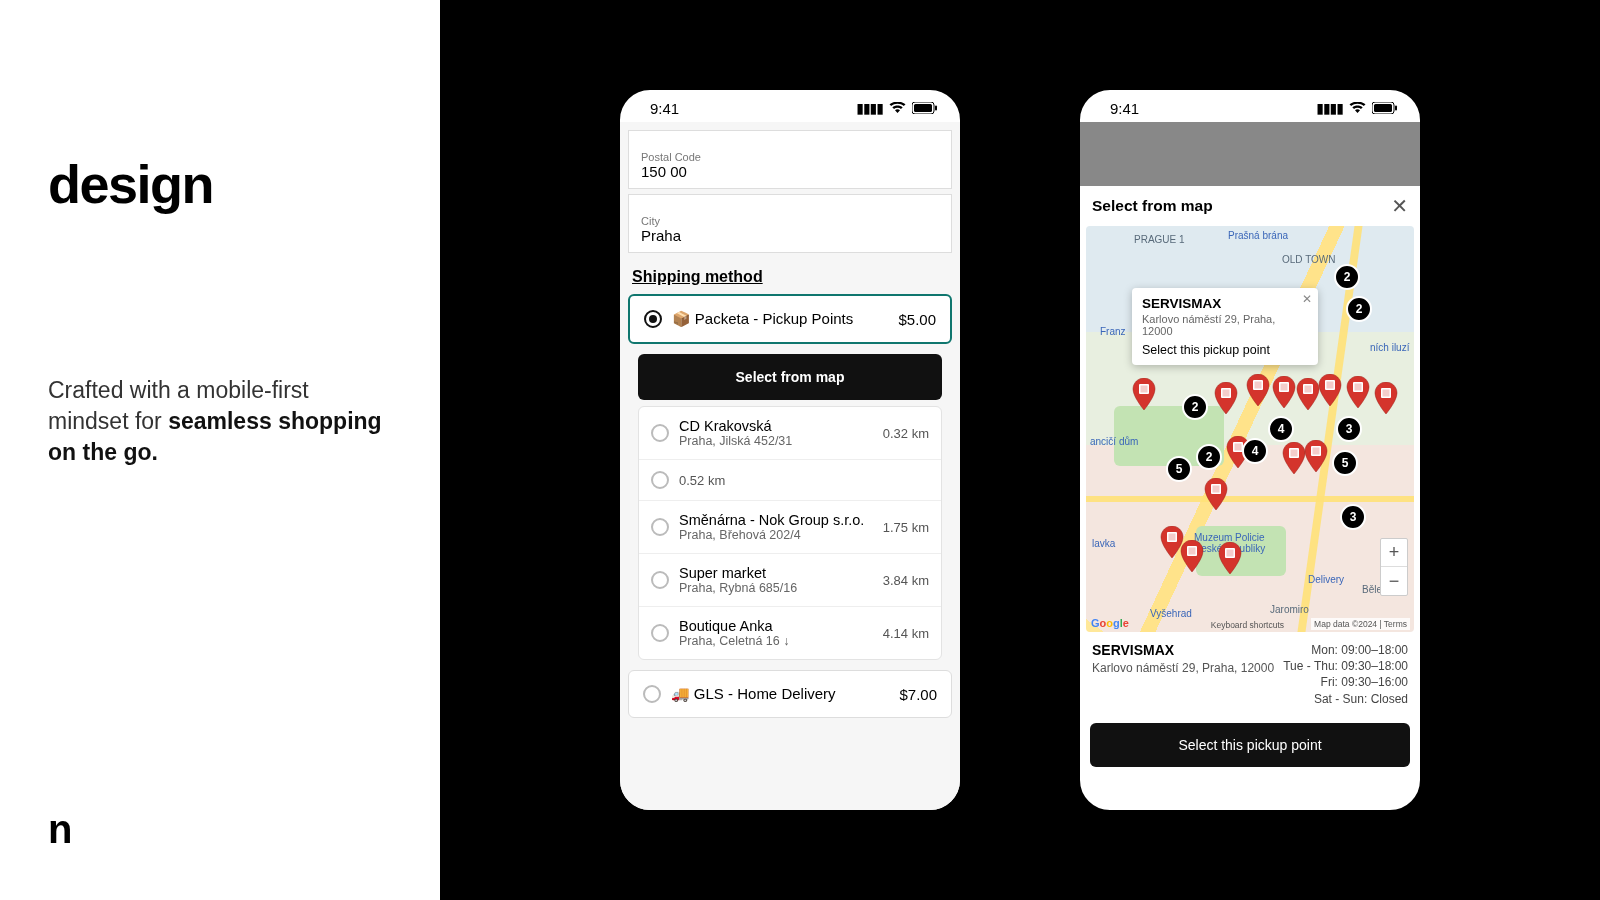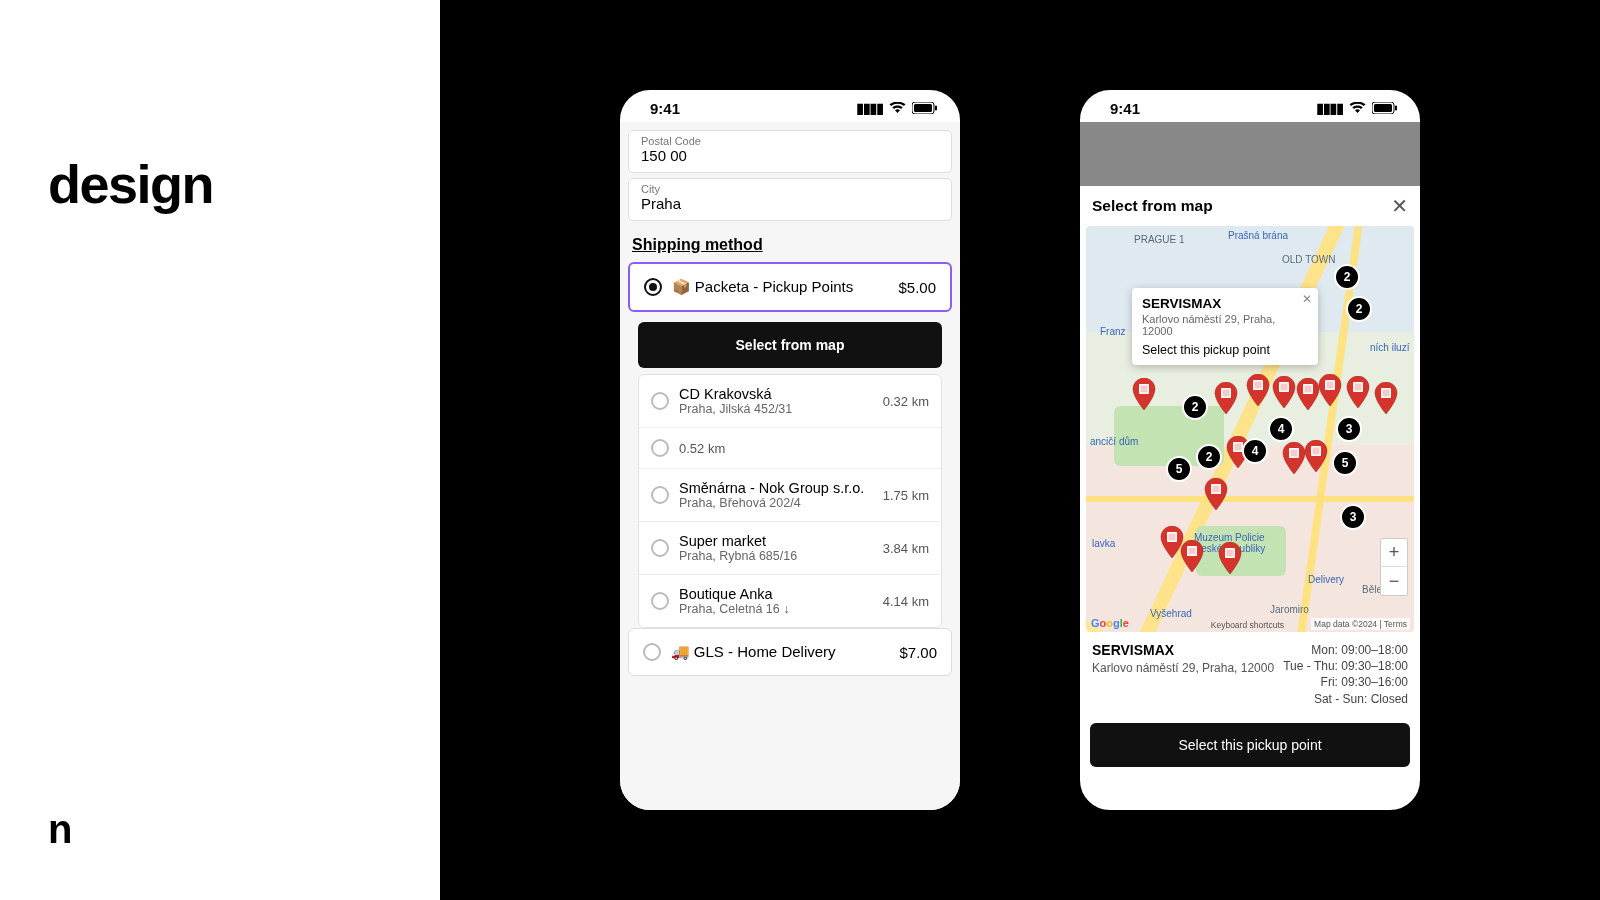--- a/index.html
+++ b/index.html
@@ -29,39 +29,39 @@
   background: #fff;
   border-radius: 40px;
   border: 10px solid #000;
   overflow: hidden;
   display: flex; flex-direction: column;
   position: relative;
 }
 
 .status-bar {
   height: 32px; display: flex; justify-content: space-between; align-items: center;
-  padding: 4px 22px 0 30px; font-weight: 700; font-size: 15px;
+  padding: 4px 22px 0 30px; font-weight: 400; font-size: 15px;
 }
 .status-icons { display: flex; gap: 6px; align-items: center; }
 .sig { font-size: 14px; letter-spacing: -1px;}
 .wifi svg, .batt svg { display:block; }
 
 .screen-body { flex: 1; background: #f6f6f6; padding: 8px; overflow: hidden; display:flex; flex-direction:column; }
 
 .field {
-  background: #fff; border: 1px solid #ddd; border-radius: 5px;
-  padding: 4px 12px 8px 12px; margin-bottom: 5px;
+  background: #fff; border: 1px solid #ddd; border-radius: 0;
+  padding: 20px 12px 8px 12px; margin-bottom: 5px;
 }
 .field-label { font-size: 11px; color: #777; }
 .field-value { font-size: 15px; }
 
 .section-heading { font-size: 16px; font-weight: 700; margin: 10px 4px 8px 4px; text-decoration: underline; }
 
 .method-card {
-  background: #fff; border: 2px solid #8b5cf6; border-radius: 6px;
+  background: #fff; border: 2px solid #0f766e; border-radius: 6px;
   padding: 14px; display: flex; align-items: center; gap: 10px;
 }
 .radio { width: 18px; height: 18px; border: 2px solid #111; border-radius: 50%; display:flex; align-items:center; justify-content:center; flex:0 0 18px;}
 .radio.selected::after { content:''; width:8px; height:8px; background:#111; border-radius:50%; }
 .radio.unselected { border-color:#bbb; }
 .method-label { flex:1; font-size: 15px; font-weight: 500; }
 .method-price { font-size: 15px; font-weight: 500; }
 
 .map-btn {
   background:#111; color:#fff; text-align:center; border-radius:6px;
@@ -69,21 +69,21 @@
 }
 
 .pickup-list { margin: 0 10px; background:#fff; border:1px solid #e3e3e3; border-radius:6px; overflow:hidden; }
 .pickup-item { display:flex; align-items:center; padding: 11px 12px; border-top:1px solid #eee; gap:10px; }
 .pickup-item:first-child { border-top:none; }
 .pickup-info { flex:1; }
 .pickup-name { font-size:14.5px; font-weight:500; }
 .pickup-addr { font-size:12.5px; color:#666; }
 .pickup-dist { font-size:13px; color:#555; }
 
-.method-card.alt { border:1px solid #ddd; background:#fff;}
+.method-card.alt { border:1px solid #ddd; margin-top:10px; background:#fff;}
 .method-card.alt .radio { border-color:#bbb; }
 
 
 .p2-dimbar { height: 64px; background: #888; }
 .p2-header { display:flex; justify-content:space-between; align-items:center; padding: 10px 12px; font-size:15.5px; font-weight:600; background:#fff;}
 .close-x { font-size:20px; font-weight:300; color:#555; line-height:1;}
 
 .map-canvas {
   margin: 0 6px; height: 406px; position: relative; border-radius:4px; overflow:hidden;
   background:
@@ -145,20 +145,23 @@
 </style>
 </head>
 <body>
 
 <div class="left-panel">
   <div>
     <h1 class="headline">
       <br>
       <span>design</span>
     </h1>
+    <p class="subtext">
+      <span>Crafted with a mobile-first mindset for </span><b>seamless shopping on the go.</b>
+    </p>
   </div>
   <div class="logo-n">n</div>
 </div>
 
 <div class="right-panel">
 
   <div class="phone">
     <div class="status-bar">
       <span>9:41</span>
       <div class="status-icons">

